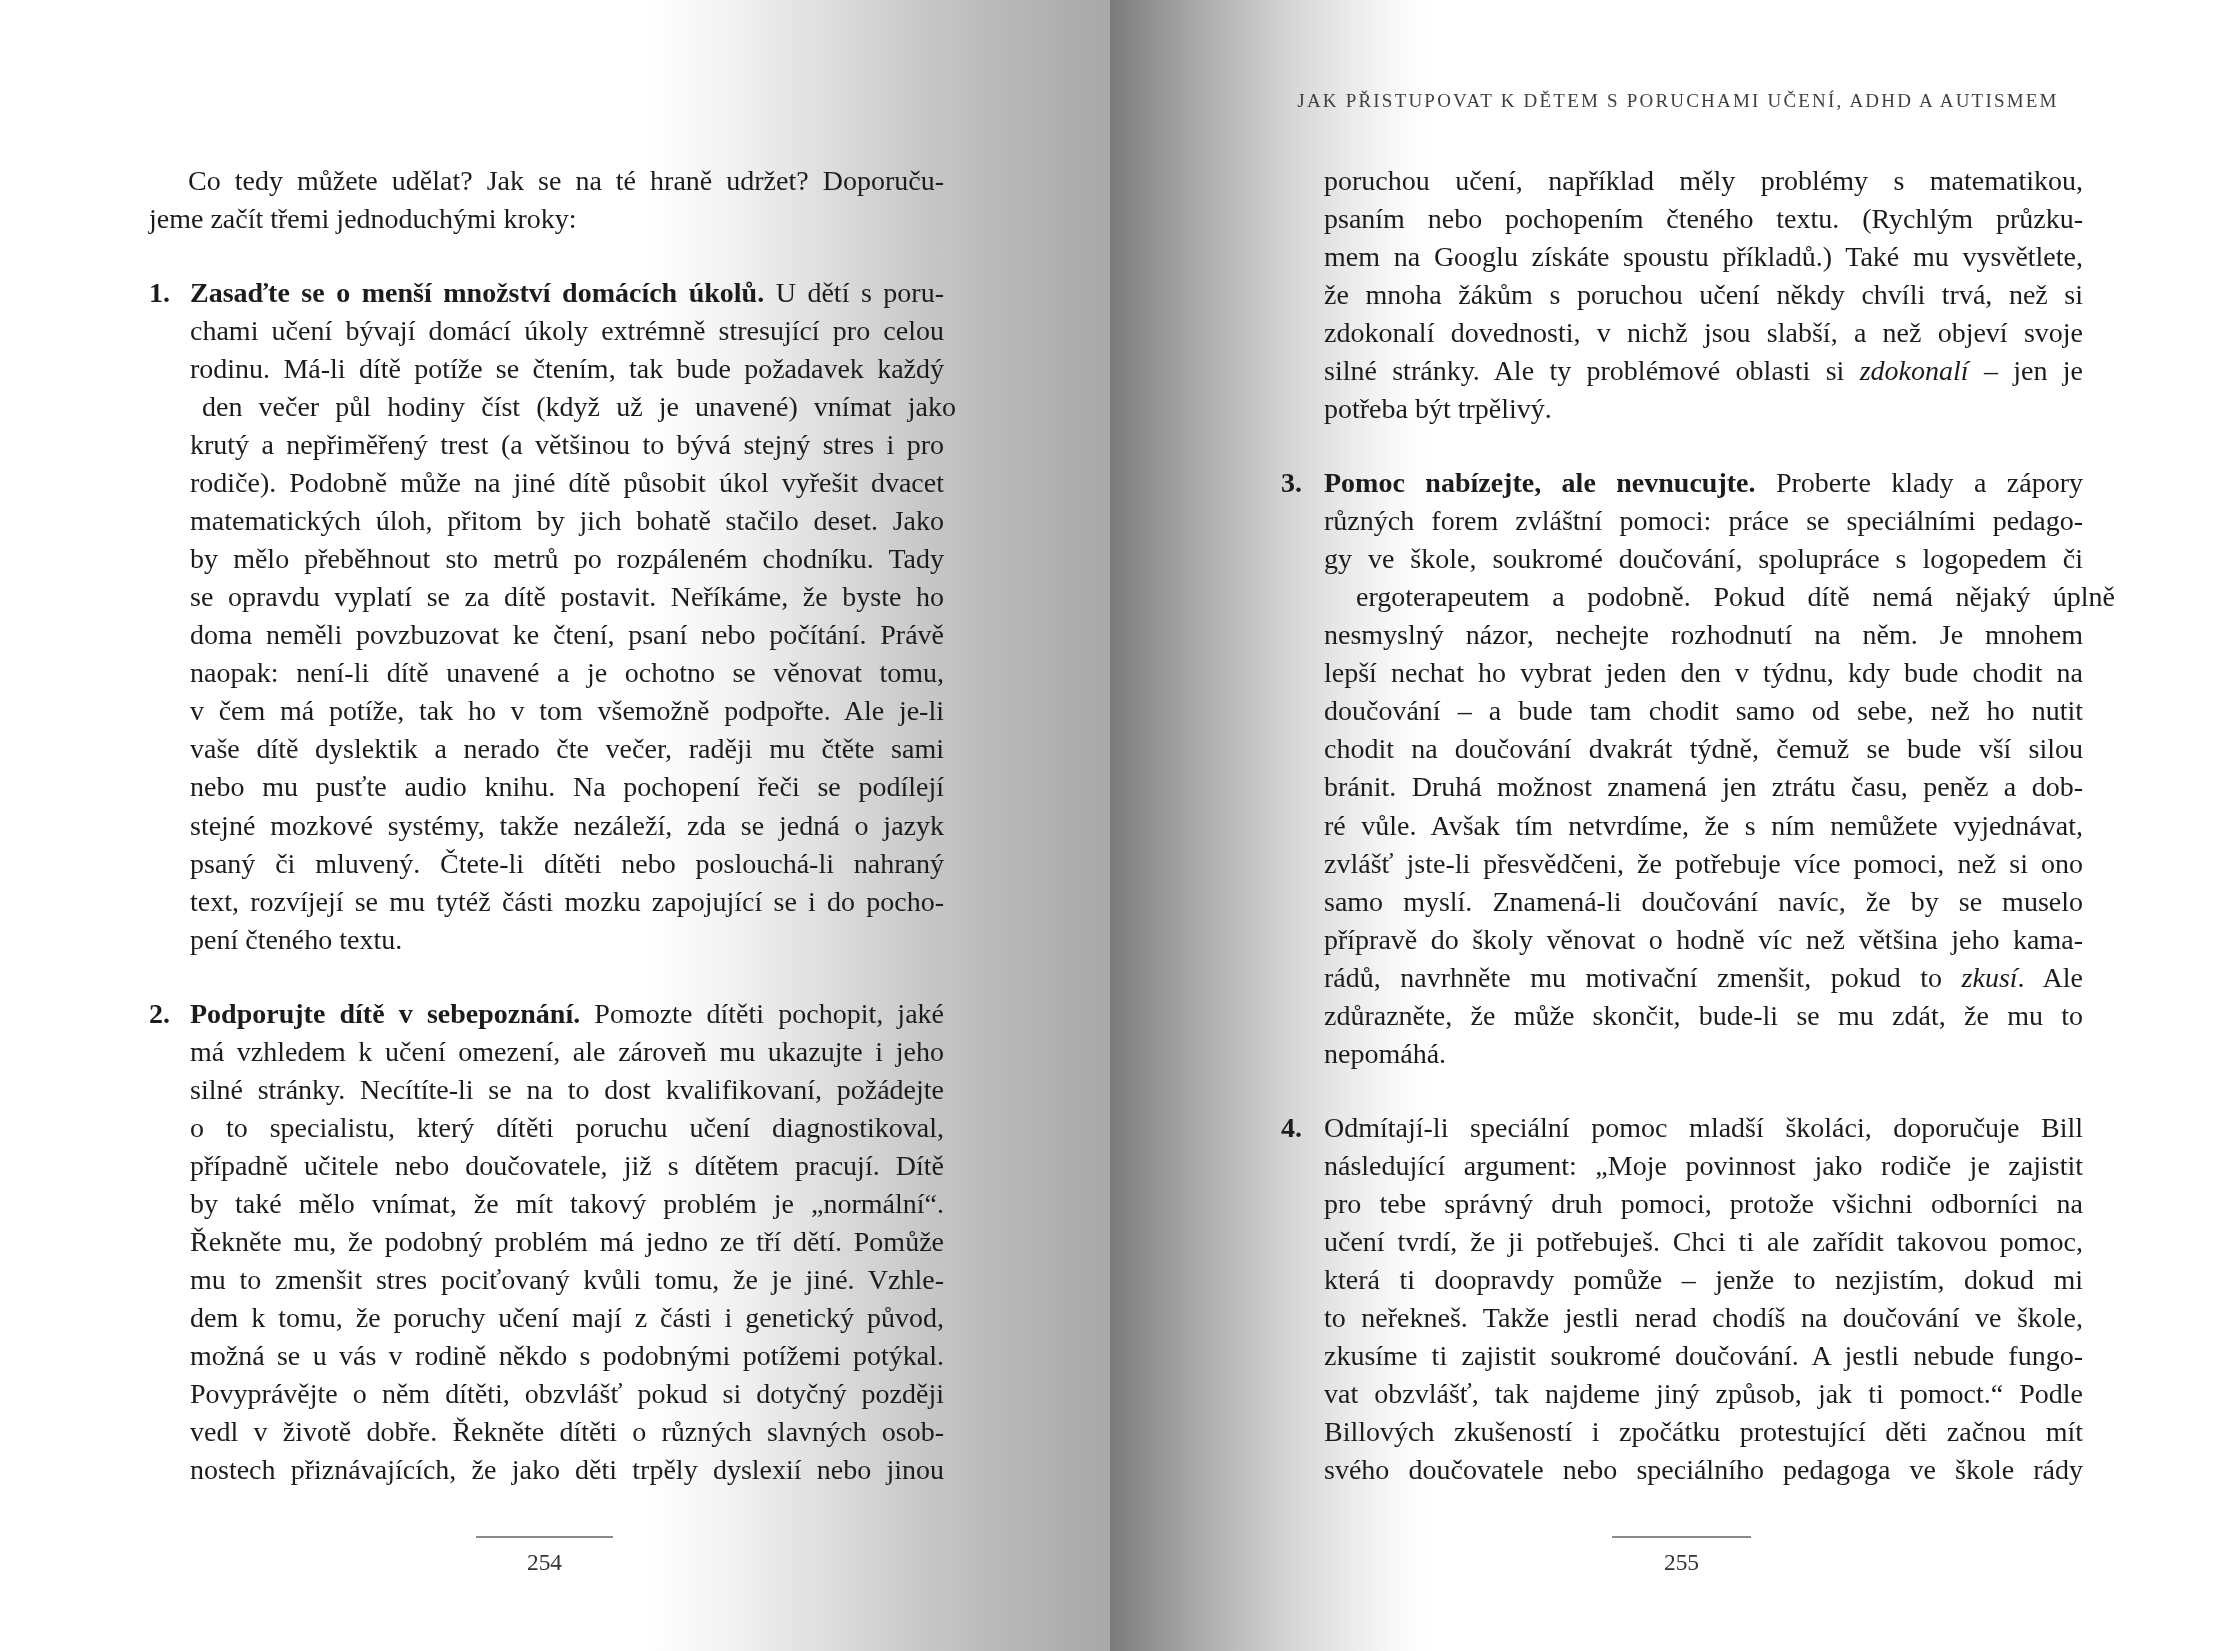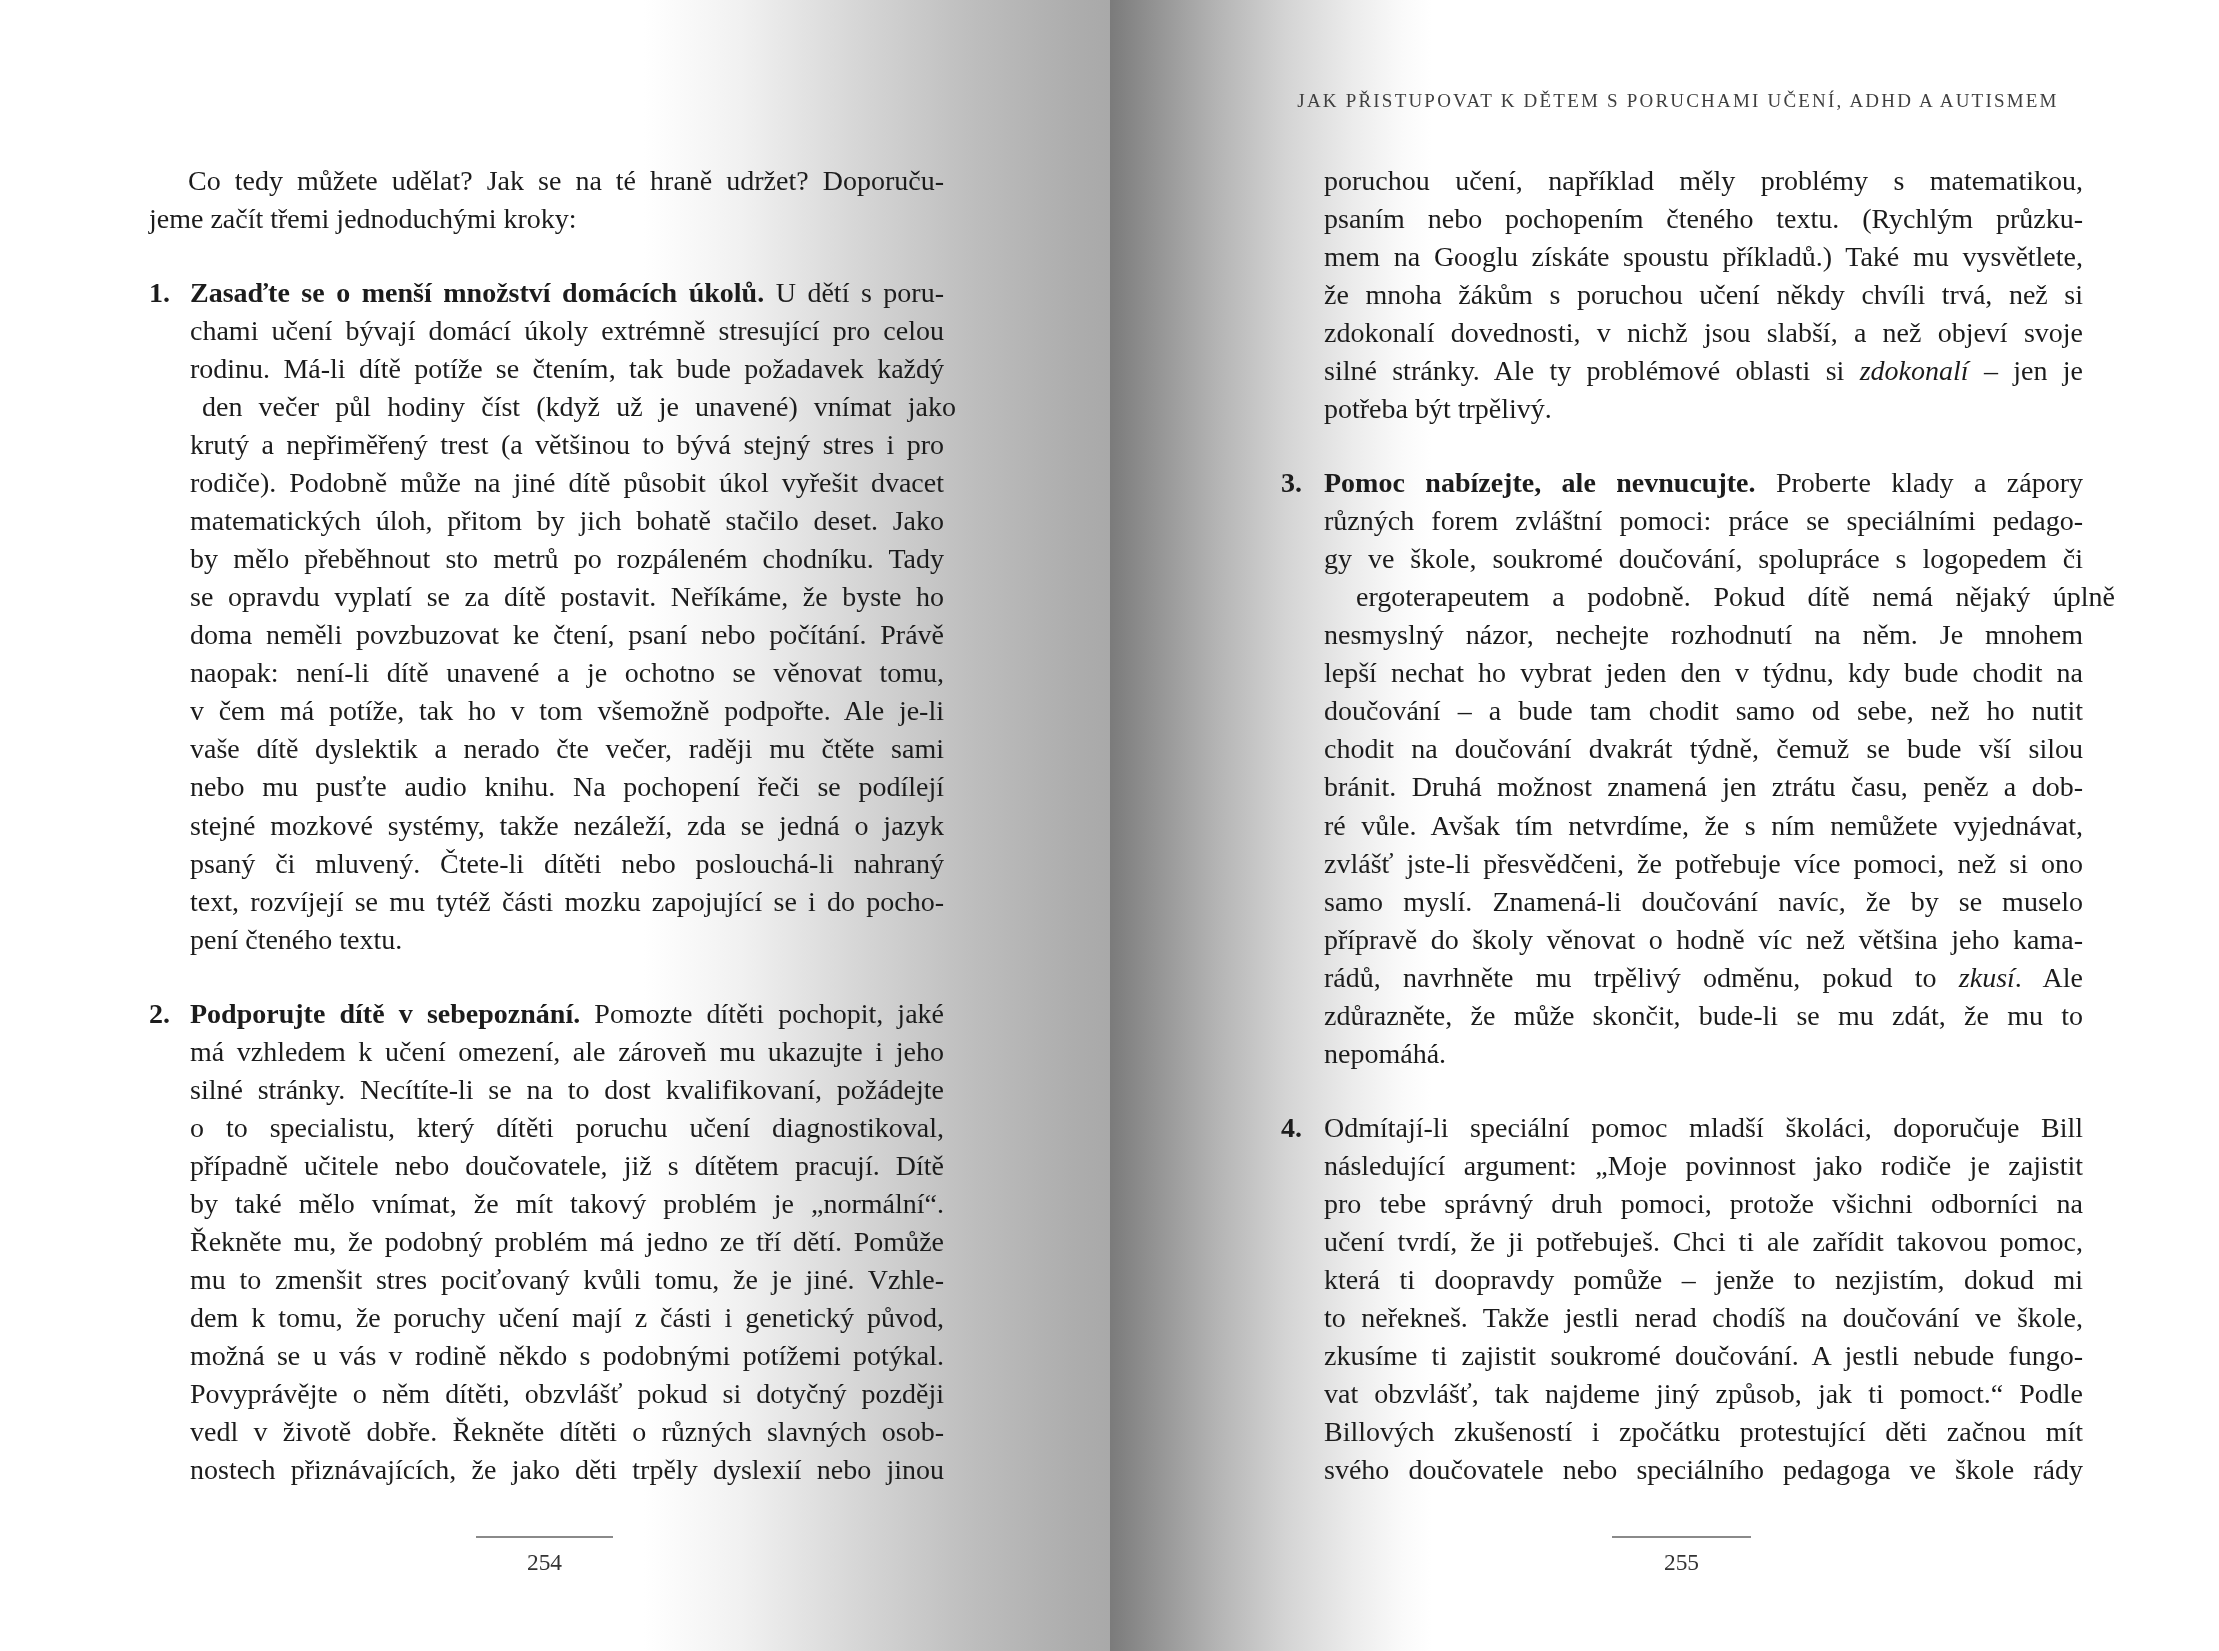--- a/index.html
+++ b/index.html
@@ -112,21 +112,21 @@
     <div class="line" style="left:214px; top:578px; width:759px;margin-left:32px;"><span class="inner">ergoterapeutem a podobně. Pokud dítě nemá nějaký úplně</span></div>
     <div class="line" style="left:214px; top:616px; width:759px;"><span class="inner">nesmyslný názor, nechejte rozhodnutí na něm. Je mnohem</span></div>
     <div class="line" style="left:214px; top:654px; width:759px;"><span class="inner">lepší nechat ho vybrat jeden den v týdnu, kdy bude chodit na</span></div>
     <div class="line" style="left:214px; top:692px; width:759px;"><span class="inner">doučování – a bude tam chodit samo od sebe, než ho nutit</span></div>
     <div class="line" style="left:214px; top:730px; width:759px;"><span class="inner">chodit na doučování dvakrát týdně, čemuž se bude vší silou</span></div>
     <div class="line" style="left:214px; top:768px; width:759px;"><span class="inner">bránit. Druhá možnost znamená jen ztrátu času, peněz a dob-</span></div>
     <div class="line" style="left:214px; top:807px; width:759px;"><span class="inner">ré vůle. Avšak tím netvrdíme, že s ním nemůžete vyjednávat,</span></div>
     <div class="line" style="left:214px; top:845px; width:759px;"><span class="inner">zvlášť jste-li přesvědčeni, že potřebuje více pomoci, než si ono</span></div>
     <div class="line" style="left:214px; top:883px; width:759px;"><span class="inner">samo myslí. Znamená-li doučování navíc, že by se muselo</span></div>
     <div class="line" style="left:214px; top:921px; width:759px;"><span class="inner">přípravě do školy věnovat o hodně víc než většina jeho kama-</span></div>
-    <div class="line" style="left:214px; top:959px; width:759px;"><span class="inner"><span>rádů, navrhněte mu trpělivý odměnu, pokud to </span><i>zkusí</i><span>. Ale</span></span></div>
+    <div class="line" style="left:214px; top:959px; width:759px;"><span class="inner"><span>rádů, navrhněte mu motivační zmenšit, pokud to </span><i>zkusí</i><span>. Ale</span></span></div>
     <div class="line" style="left:214px; top:997px; width:759px;"><span class="inner">zdůrazněte, že může skončit, bude-li se mu zdát, že mu to</span></div>
     <div class="line last" style="left:214px; top:1035px; width:759px;"><span class="inner">nepomáhá.</span></div>
 
     <div class="marker" style="left:171px; top:1109px;">4.</div>
     <div class="line" style="left:214px; top:1109px; width:759px;"><span class="inner">Odmítají-li speciální pomoc mladší školáci, doporučuje Bill</span></div>
     <div class="line" style="left:214px; top:1147px; width:759px;"><span class="inner">následující argument: „Moje povinnost jako rodiče je zajistit</span></div>
     <div class="line" style="left:214px; top:1185px; width:759px;"><span class="inner">pro tebe správný druh pomoci, protože všichni odborníci na</span></div>
     <div class="line" style="left:214px; top:1223px; width:759px;"><span class="inner">učení tvrdí, že ji potřebuješ. Chci ti ale zařídit takovou pomoc,</span></div>
     <div class="line" style="left:214px; top:1261px; width:759px;"><span class="inner">která ti doopravdy pomůže – jenže to nezjistím, dokud mi</span></div>
     <div class="line" style="left:214px; top:1299px; width:759px;"><span class="inner">to neřekneš. Takže jestli nerad chodíš na doučování ve škole,</span></div>

